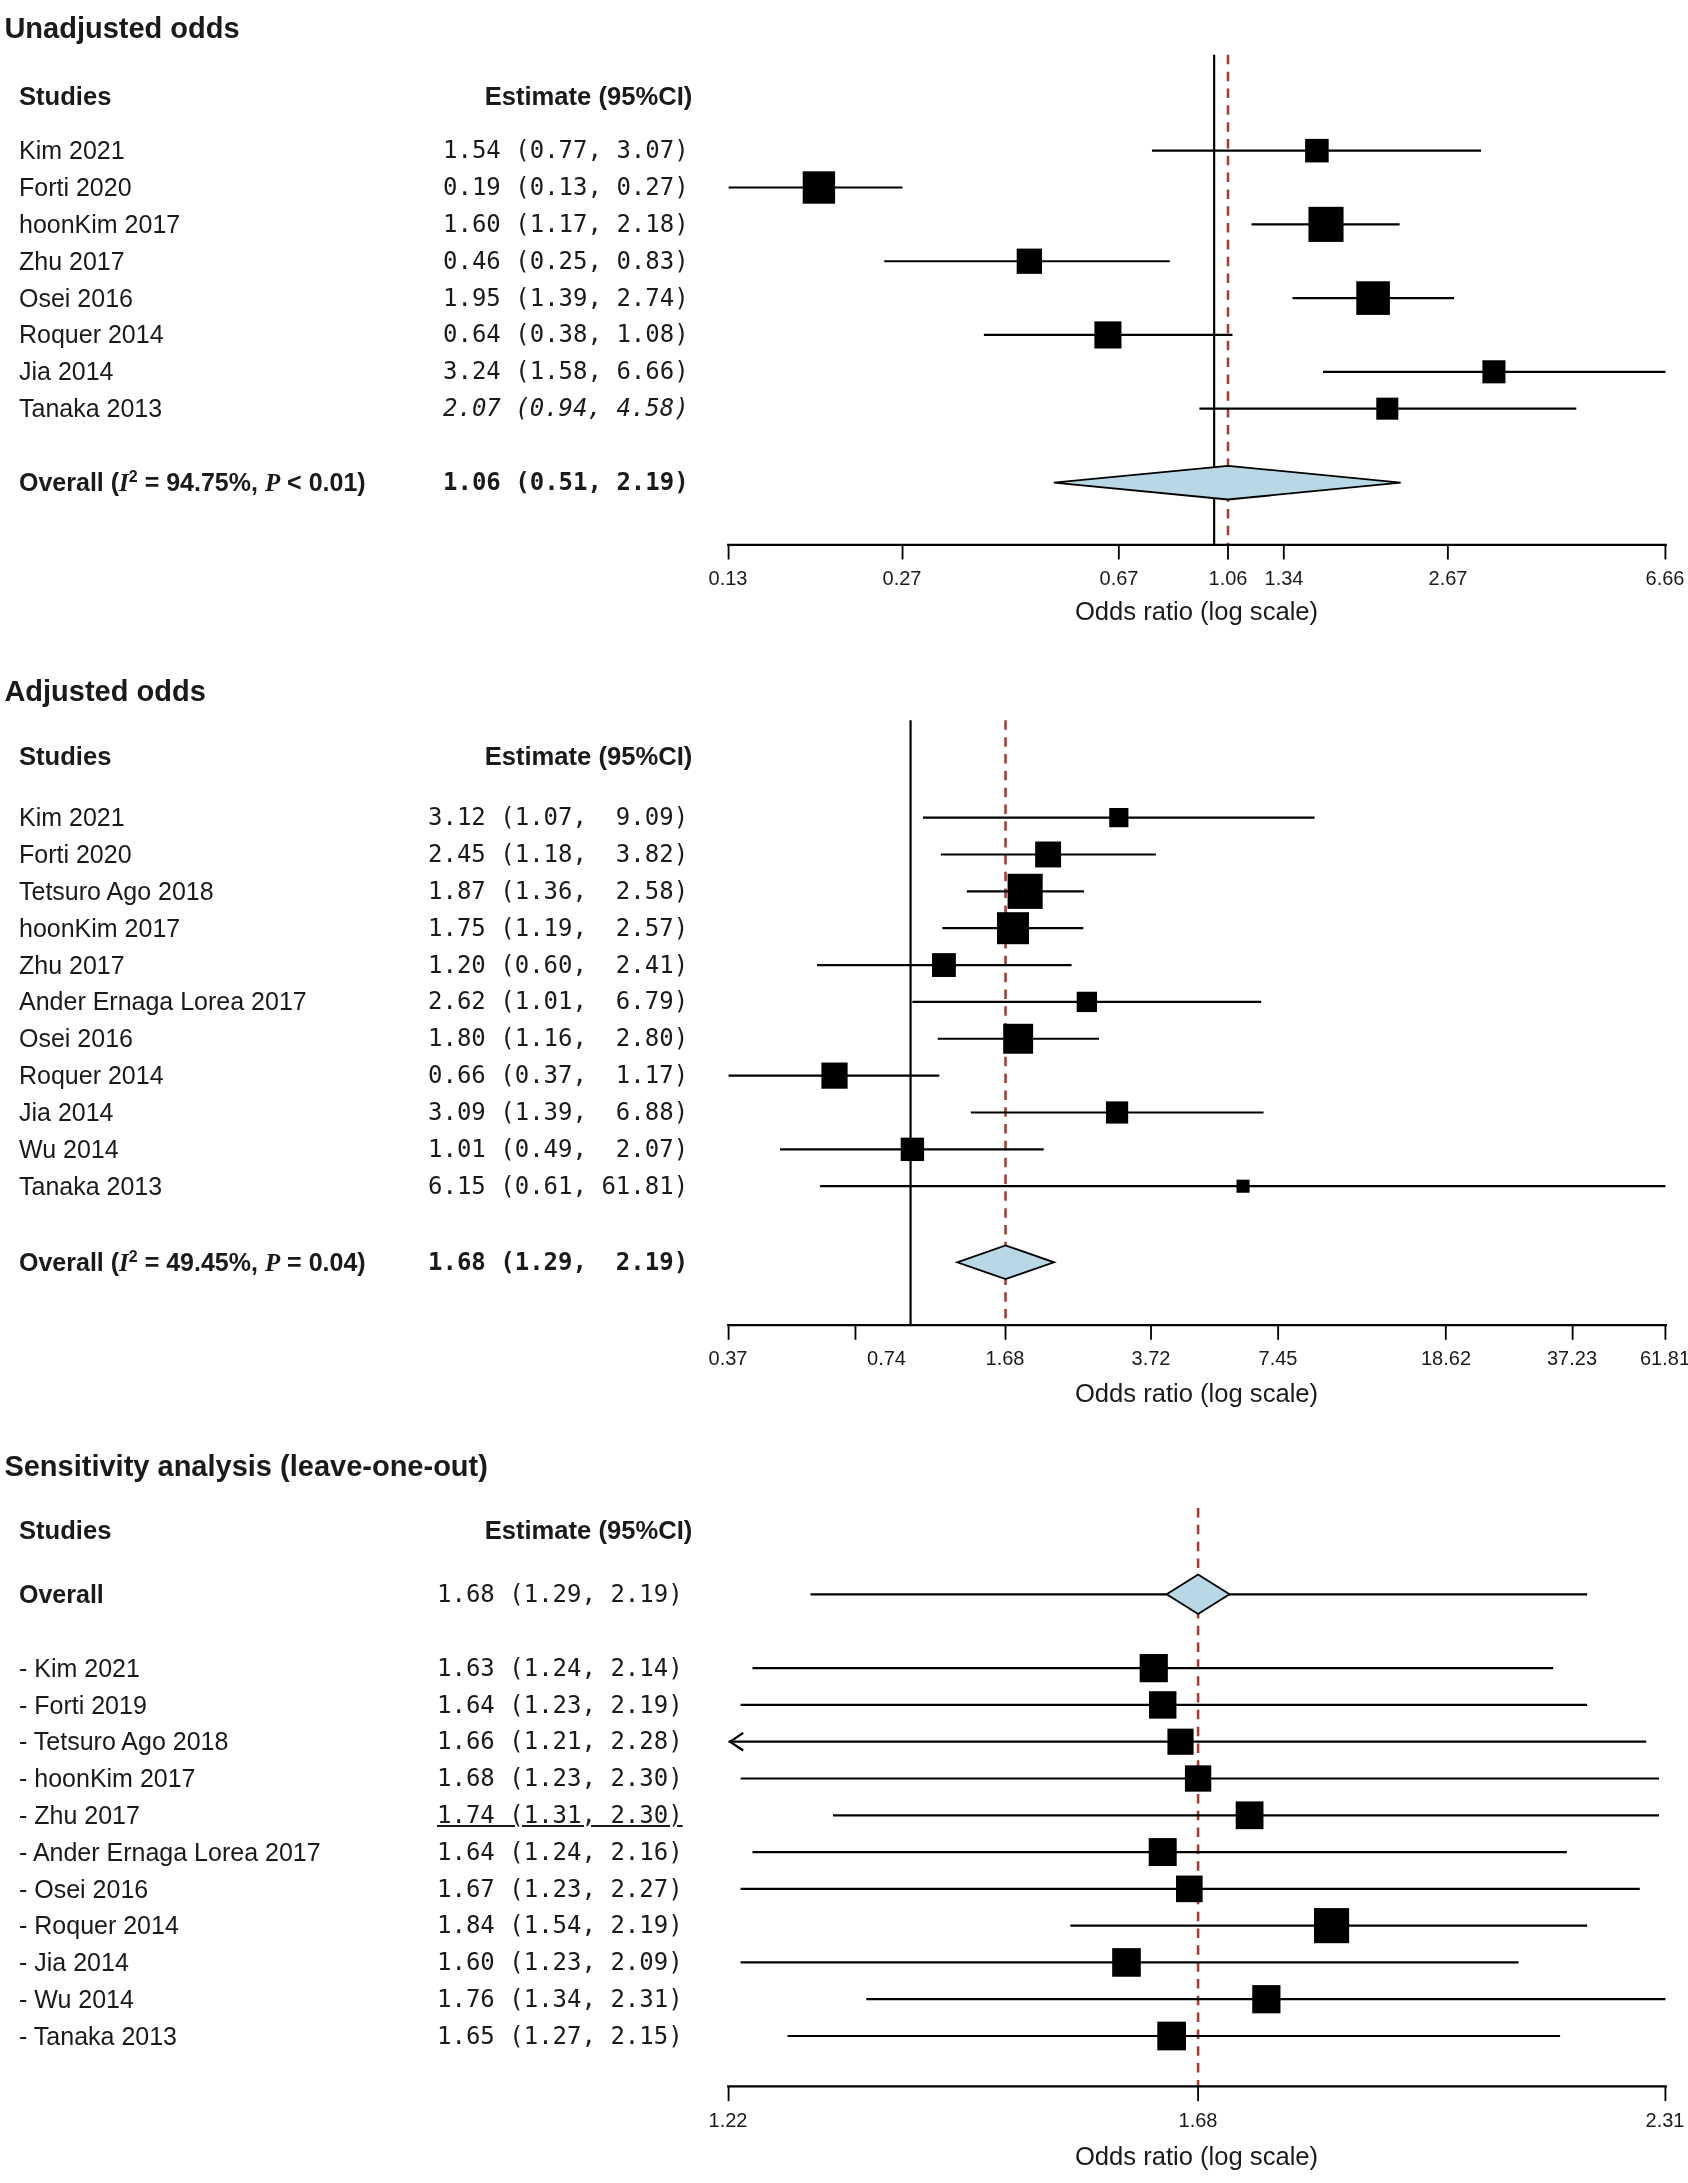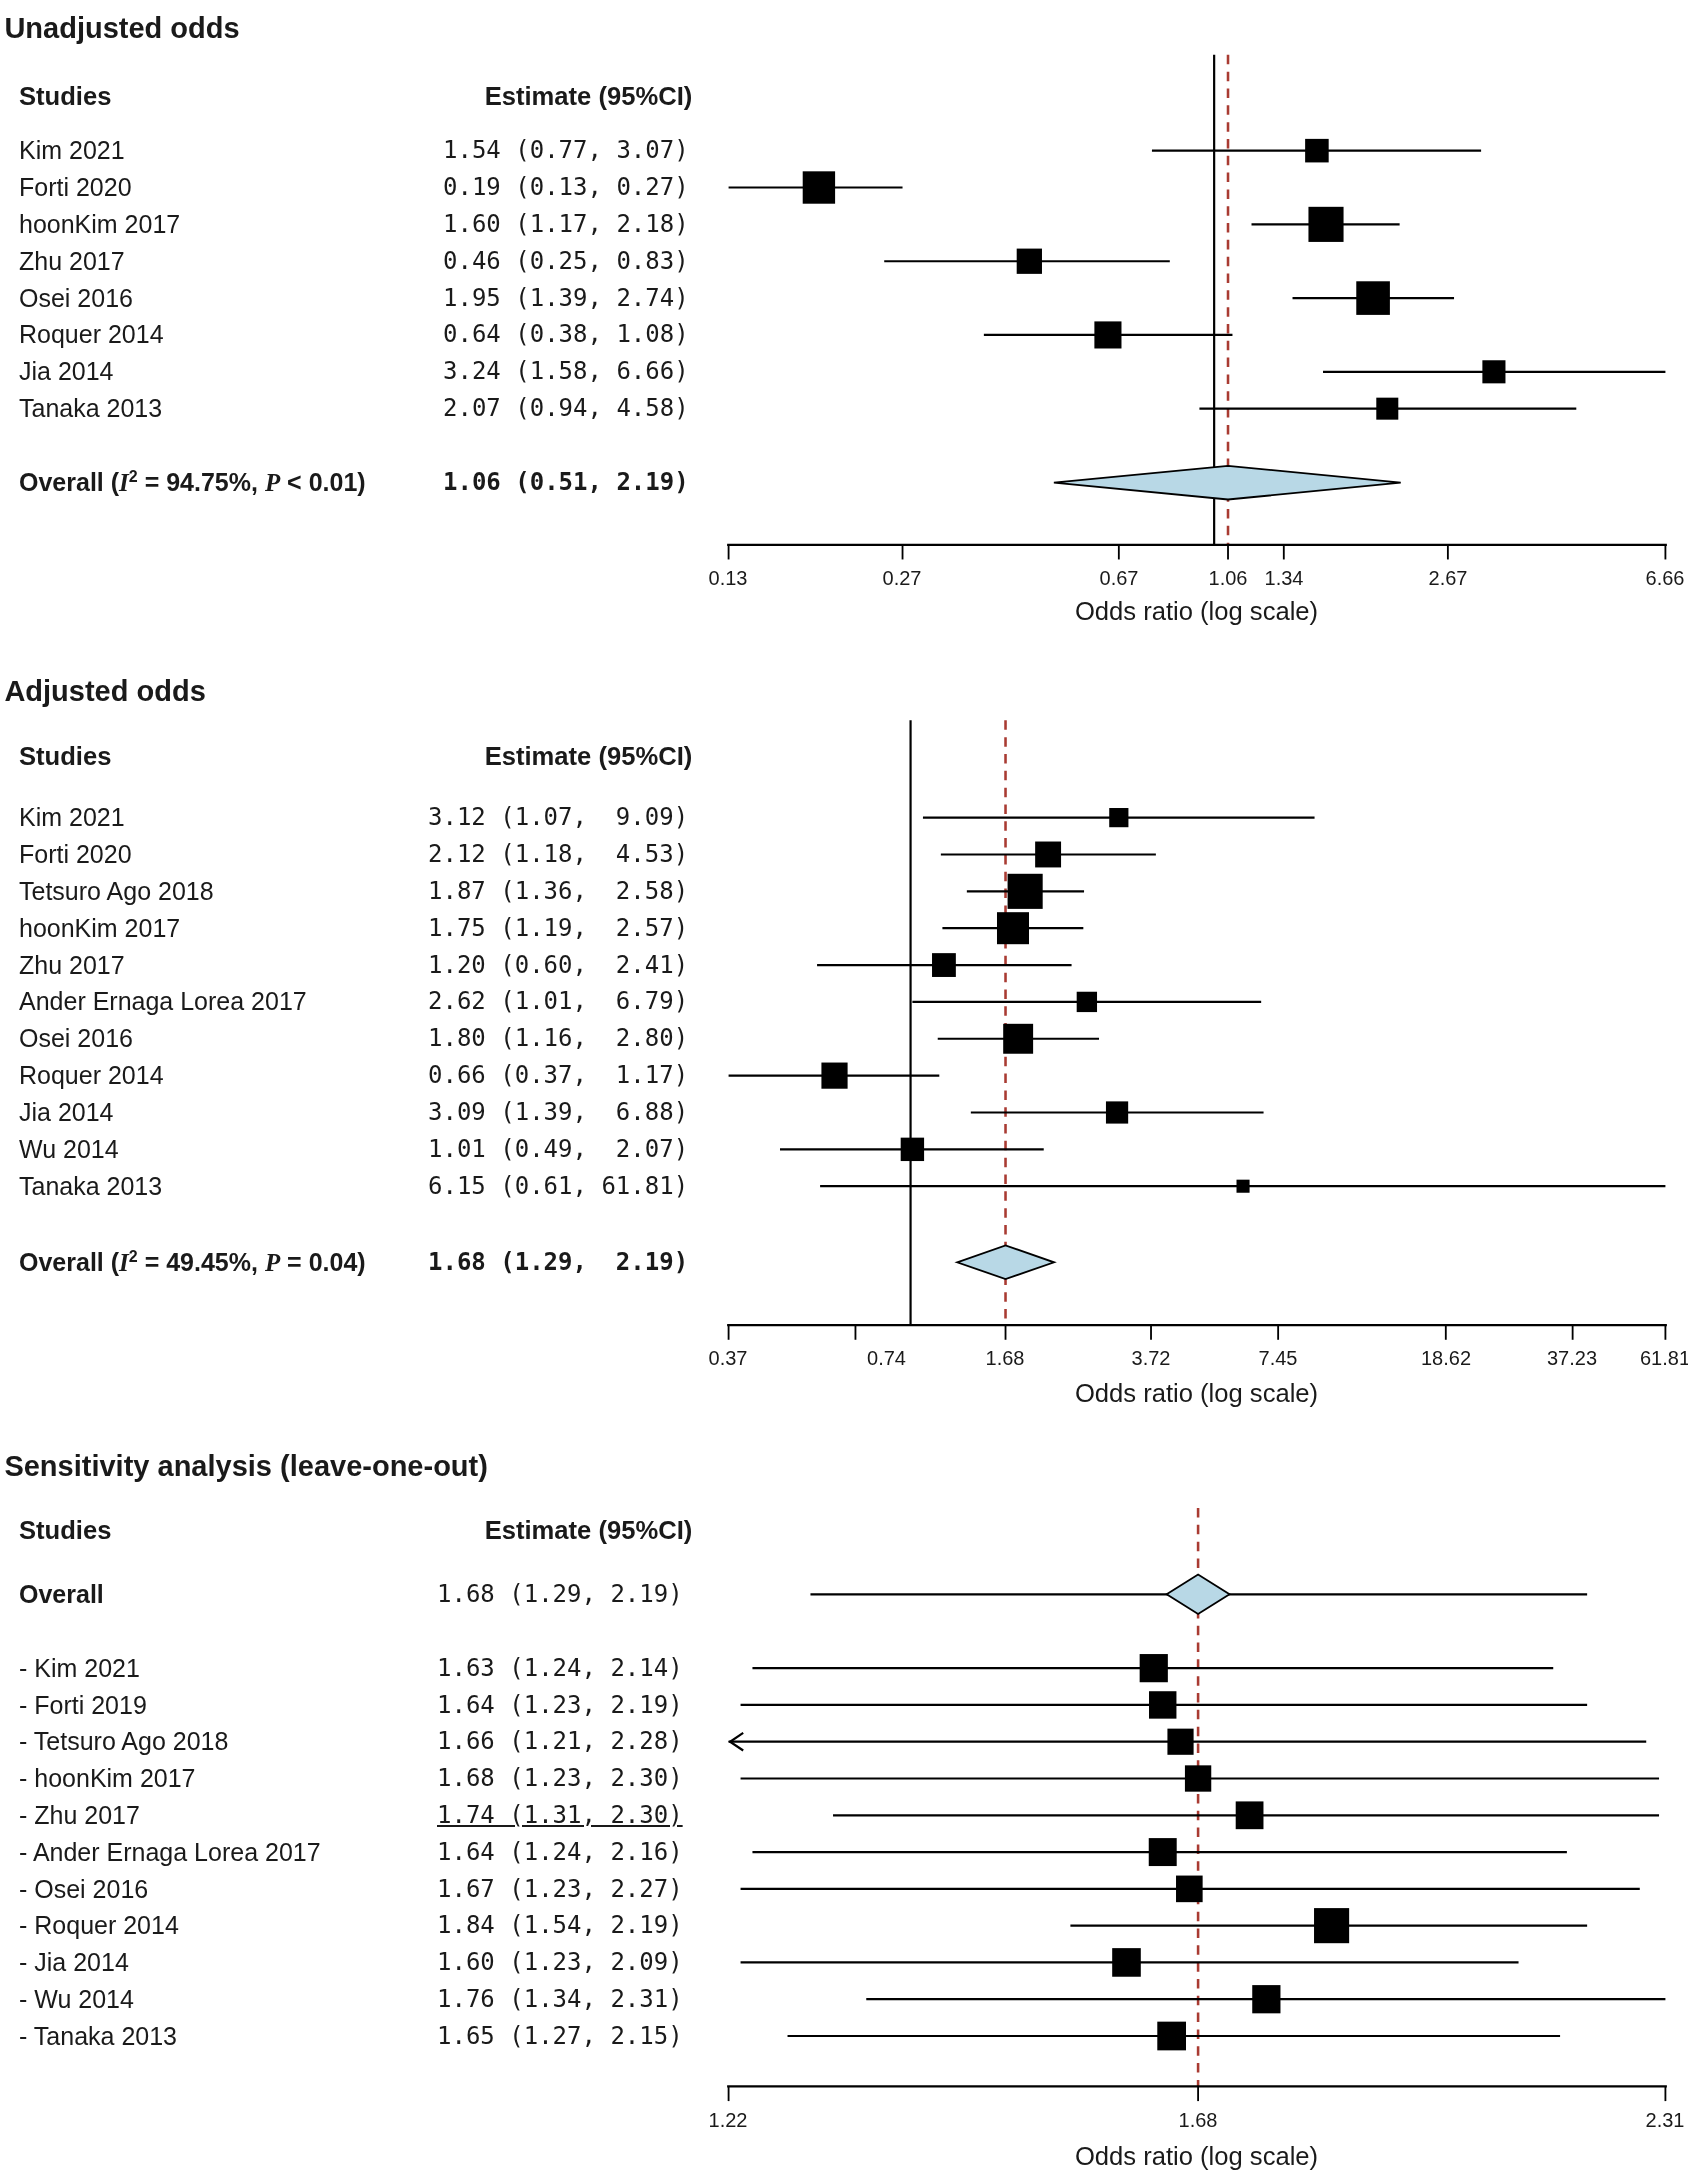--- a/index.html
+++ b/index.html
@@ -155,35 +155,35 @@
       <div class="abs est" style="left: 443px; top: 207px;">1.60 (1.17, 2.18)</div>
       <div class="abs row-label" style="left: 19px; top: 244px;">Zhu 2017</div>
       <div class="abs est" style="left: 443px; top: 244px;">0.46 (0.25, 0.83)</div>
       <div class="abs row-label" style="left: 19px; top: 281px;">Osei 2016</div>
       <div class="abs est" style="left: 443px; top: 281px;">1.95 (1.39, 2.74)</div>
       <div class="abs row-label" style="left: 19px; top: 317px;">Roquer 2014</div>
       <div class="abs est" style="left: 443px; top: 317px;">0.64 (0.38, 1.08)</div>
       <div class="abs row-label" style="left: 19px; top: 354px;">Jia 2014</div>
       <div class="abs est" style="left: 443px; top: 354px;">3.24 (1.58, 6.66)</div>
       <div class="abs row-label" style="left: 19px; top: 391px;">Tanaka 2013</div>
-      <div class="abs est" style="left: 443px; top: 391px;">2.07 (0.94, 4.58)</div>
+      <div class="abs est" style="left: 443px; top: 391px; font-style: italic;">2.07 (0.94, 4.58)</div>
       <div class="abs row-label bold overall-label" style="left: 19px; top: 465px;"><span>Overall (</span><i class="stat-i">I</i><sup>2</sup><span> = 94.75%, </span><i class="stat-i">P</i><span> &lt; 0.01)</span></div>
       <div class="abs est bold" style="left: 443px; top: 465px;">1.06 (0.51, 2.19)</div>
       <div class="abs tick-label" style="left: 677px; top: 1344px; width: 102px; text-align: center;">0.37</div>
       <div class="abs tick-label" style="left: 804px; top: 1344px; width: 102px; text-align: right;">0.74</div>
       <div class="abs tick-label" style="left: 954px; top: 1344px; width: 102px; text-align: center;">1.68</div>
       <div class="abs tick-label" style="left: 1100px; top: 1344px; width: 102px; text-align: center;">3.72</div>
       <div class="abs tick-label" style="left: 1227px; top: 1344px; width: 102px; text-align: center;">7.45</div>
       <div class="abs tick-label" style="left: 1395px; top: 1344px; width: 102px; text-align: center;">18.62</div>
       <div class="abs tick-label" style="left: 1521px; top: 1344px; width: 102px; text-align: center;">37.23</div>
       <div class="abs tick-label" style="left: 1614px; top: 1344px; width: 102px; text-align: center;">61.81</div>
       <div class="abs row-label" style="left: 19px; top: 800px;">Kim 2021</div>
       <div class="abs est" style="left: 428px; top: 800px;">3.12 (1.07,  9.09)</div>
       <div class="abs row-label" style="left: 19px; top: 837px;">Forti 2020</div>
-      <div class="abs est" style="left: 428px; top: 837px;">2.12 (1.18,  4.53)</div>
+      <div class="abs est" style="left: 428px; top: 837px;">2.45 (1.18,  3.82)</div>
       <div class="abs row-label" style="left: 19px; top: 874px;">Tetsuro Ago 2018</div>
       <div class="abs est" style="left: 428px; top: 874px;">1.87 (1.36,  2.58)</div>
       <div class="abs row-label" style="left: 19px; top: 911px;">hoonKim 2017</div>
       <div class="abs est" style="left: 428px; top: 911px;">1.75 (1.19,  2.57)</div>
       <div class="abs row-label" style="left: 19px; top: 948px;">Zhu 2017</div>
       <div class="abs est" style="left: 428px; top: 948px;">1.20 (0.60,  2.41)</div>
       <div class="abs row-label" style="left: 19px; top: 984px;">Ander Ernaga Lorea 2017</div>
       <div class="abs est" style="left: 428px; top: 984px;">2.62 (1.01,  6.79)</div>
       <div class="abs row-label" style="left: 19px; top: 1021px;">Osei 2016</div>
       <div class="abs est" style="left: 428px; top: 1021px;">1.80 (1.16,  2.80)</div>

